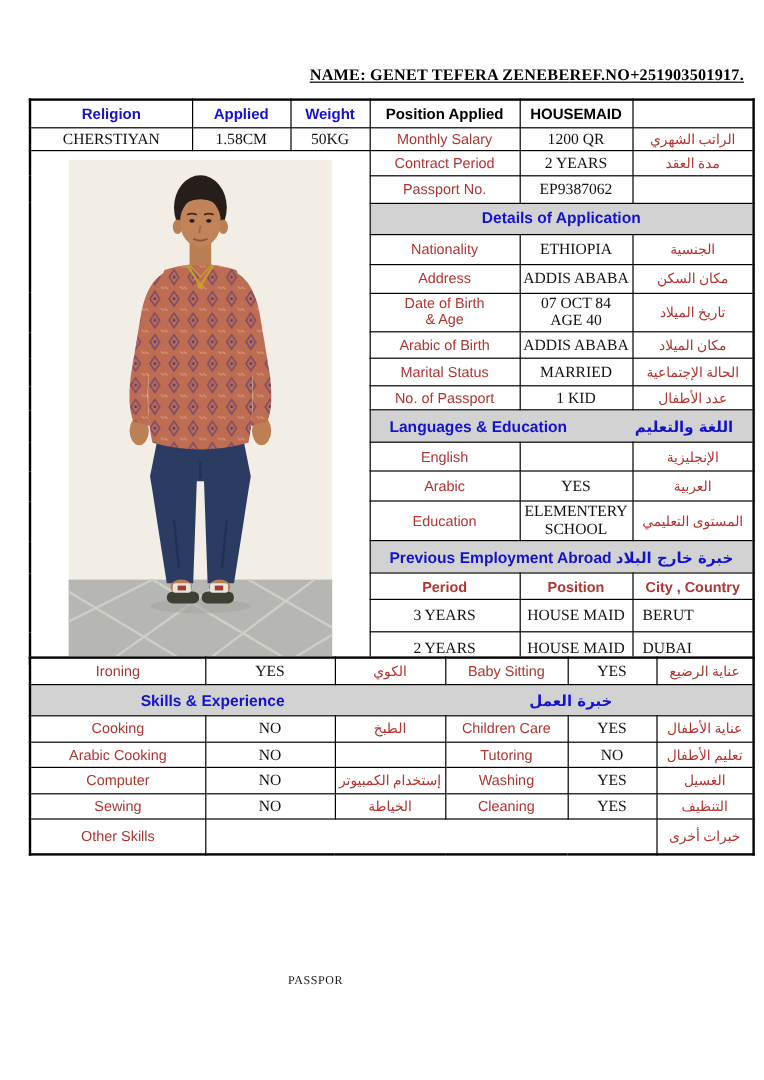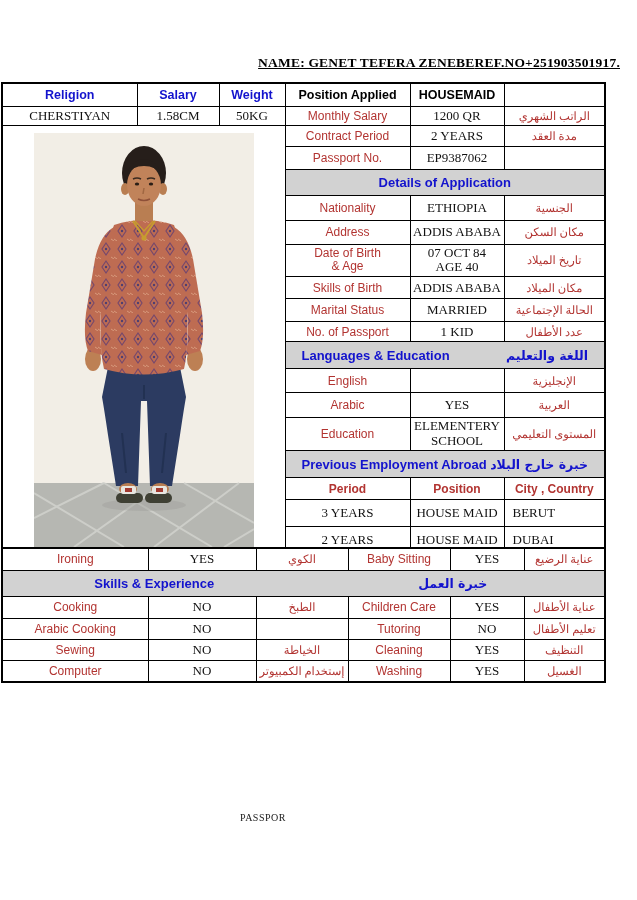--- a/index.html
+++ b/index.html
@@ -5,21 +5,21 @@
   * { margin:0; padding:0; box-sizing:border-box; }
   body { background:#ffffff; font-family:"Liberation Sans", sans-serif; }
   .sheet { position:relative; width:637px; height:900px; background:#ffffff; overflow:hidden; }
 
   
   .doc-header { position:absolute; top:55px; left:20px; width:600px; display:flex; justify-content:flex-end; }
   .doc-header .h-txt { font-family:"Liberation Serif", "DejaVu Serif", serif; font-weight:bold; font-size:13.5px; color:#000;
                        text-decoration:underline; letter-spacing:.2px; }
 
   
-  table { border-collapse:collapse; table-layout:fixed; position:absolute; left:1px; background:#fff; }
+  table { border-collapse:collapse; table-layout:fixed; position:absolute; left:24px; background:#fff; }
   #bio-table { top:82px; width:603px; border:2px solid #000; }
   #skills-table { top:547px; width:603px; border:2px solid #000; }
   td { border:1px solid #000; text-align:center; vertical-align:middle; padding:1px 2px; overflow:hidden; }
 
   .hdr-blue  { color:#1313CD; font-weight:bold; font-size:12.5px; }
   .hdr-black { color:#000;    font-weight:bold; font-size:12.5px; }
   .lbl { color:#B23431; font-size:12px; }
   .val { font-family:"Liberation Serif", "DejaVu Serif", serif; color:#111; font-size:13px; }
   .ar  { font-family:Liberation Serif, serif; color:#B23431; font-size:11.5px; direction:rtl;margin-top:36px; }
   .section { background:#D2D2D2; }
@@ -53,21 +53,21 @@
       <col style="width:135px">
         <col style="width:82px">
         <col style="width:66px">
       <col style="width:125px">
         <col style="width:94px">
         <col style="width:101px">
     </colgroup>
     <tbody>
       <tr style="height:23px">
         <td class="hdr-blue">Religion</td>
-        <td class="hdr-blue">Salary</td>
+        <td class="hdr-blue">Applied</td>
         <td class="hdr-blue">Weight</td>
         <td class="hdr-black">Position Applied</td>
         <td class="hdr-black">HOUSEMAID</td>
         <td></td>
       </tr>
       <tr style="height:19px">
         <td class="val">CHERSTIYAN</td>
         <td class="val">1.58CM</td>
         <td class="val">50KG</td>
         <td class="lbl">Monthly Salary</td>
@@ -161,21 +161,21 @@
           <div>Date of Birth</div>
           <div>&amp; Age</div>
         </td>
         <td class="val two-line">
           <div>07 OCT 84</div>
           <div>AGE 40</div>
         </td>
         <td class="ar">تاريخ الميلاد</td>
       </tr>
       <tr style="height:22px">
-        <td class="lbl">Skills of Birth</td>
+        <td class="lbl">Arabic of Birth</td>
         <td class="val">ADDIS ABABA</td>
         <td class="ar">مكان الميلاد</td>
       </tr>
       <tr style="height:23px">
         <td class="lbl">Marital Status</td>
         <td class="val">MARRIED</td>
         <td class="ar">الحالة الإجتماعية</td>
       </tr>
       <tr style="height:20px">
         <td class="lbl">No. of Passport</td>
@@ -269,34 +269,39 @@
         <td class="ar">عناية الأطفال</td>
       </tr>
       <tr style="height:21px">
         <td class="lbl">Arabic Cooking</td>
         <td class="val">NO</td>
         <td class="ar"></td>
         <td class="lbl">Tutoring</td>
         <td class="val">NO</td>
         <td class="ar">تعليم الأطفال</td>
       </tr>
+      <tr style="height:22px">
+        <td class="lbl">Computer</td>
+        <td class="val">NO</td>
+        <td class="ar">إستخدام الكمبيوتر</td>
+        <td class="lbl">Washing</td>
+        <td class="val">YES</td>
+        <td class="ar">الغسيل</td>
+      </tr>
       <tr style="height:21px">
         <td class="lbl">Sewing</td>
         <td class="val">NO</td>
         <td class="ar">الخياطة</td>
         <td class="lbl">Cleaning</td>
         <td class="val">YES</td>
         <td class="ar">التنظيف</td>
       </tr>
-      <tr style="height:22px">
-        <td class="lbl">Computer</td>
-        <td class="val">NO</td>
-        <td class="ar">إستخدام الكمبيوتر</td>
-        <td class="lbl">Washing</td>
-        <td class="val">YES</td>
-        <td class="ar">الغسيل</td>
+      <tr style="height:30px">
+        <td class="lbl">Other  Skills</td>
+        <td colspan="4"></td>
+        <td class="ar">خبرات أخرى</td>
       </tr>
     </tbody>
   </table>
 
   <div class="footer-text">PASSPOR</div>
 
 </div>
 
 </body></html>

